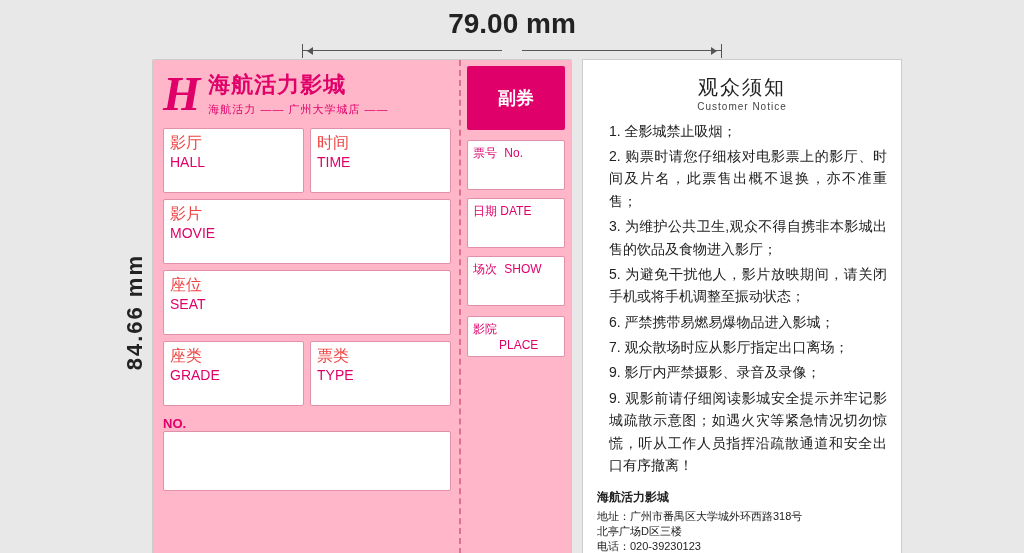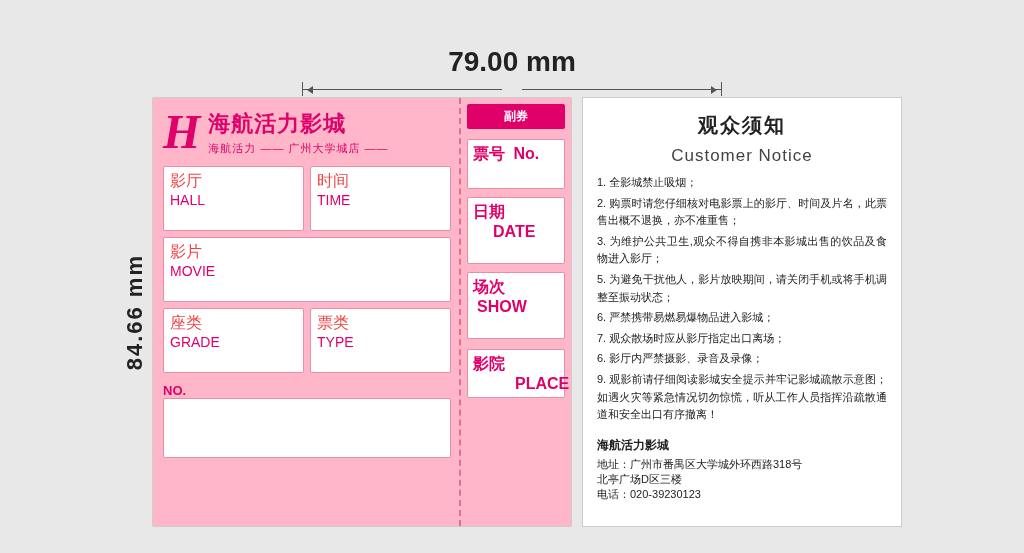--- a/index.html
+++ b/index.html
@@ -133,38 +133,38 @@
       border: 1px solid #e090a8;
       border-radius: 2px;
       padding: 4px 6px;
       min-height: 60px;
       flex: 1;
     }
     .stub-badge {
       background: #e0006a;
       color: white;
       text-align: center;
-      font-size: 12px;
-      font-weight: bold;
-      padding: 4px 6px;
+      font-size: 18px;
+      font-weight: bold;
+      padding: 20px 6px;
       border-radius: 2px;
       margin-bottom: 4px;
     }
     .stub-field {
       background: white;
       border: 1px solid #e090a8;
       border-radius: 2px;
       padding: 4px 5px;
       min-height: 50px;
       margin-bottom: 2px;
     }
     .stub-field-label-cn {
-      font-size: 16px;
-      color: #e0006a;
-      font-weight: bold;
+      font-size: 12px;
+      color: #e0006a;
+      font-weight: normal;
     }
     .stub-place {
       background: white;
       border: 1px solid #e090a8;
       border-radius: 2px;
       padding: 4px 5px;
       min-height: 30px;
       margin-top: 2px;
     }
     .notice-section {
@@ -172,38 +172,38 @@
       border: 1px solid #ccc;
       width: 320px;
       min-height: 430px;
       padding: 14px 14px 10px 14px;
       display: flex;
       flex-direction: column;
       margin-left: 10px;
     }
     .notice-title-cn {
       font-size: 20px;
-      font-weight: bold;
+      font-weight: normal;
       color: #222;
       text-align: center;
       letter-spacing: 2px;
     }
     .notice-title-en {
-      font-size: 17px;
+      font-size: 10px;
       color: #444;
       text-align: center;
       margin-bottom: 8px;
       letter-spacing: 1px;
-      margin-top: 7px;
     }
     .notice-list {
-      font-size: 11px;
+      font-size: 14px;
       color: #222;
       line-height: 1.6;
       list-style: none;
+      margin-left: 12px;
     }
     .notice-list li {
       margin-bottom: 3px;
       text-align: justify;
     }
     .notice-footer {
       margin-top: 10px;
       font-size: 11px;
       color: #222;
     }
@@ -316,20 +316,27 @@
         </div>
 
         <div class="field-row">
           <div class="field-box">
             <div class="field-label-cn">影片</div>
             <div class="field-label-en">MOVIE</div>
             <div class="field-value"></div>
           </div>
         </div>
 
+        <div class="field-row">
+          <div class="field-box">
+            <div class="field-label-cn">座位</div>
+            <div class="field-label-en">SEAT</div>
+            <div class="field-value"></div>
+          </div>
+        </div>
 
         <div class="field-row">
           <div class="field-box">
             <div class="field-label-cn">座类</div>
             <div class="field-label-en">GRADE</div>
             <div class="field-value"></div>
           </div>
           <div class="field-box">
             <div class="field-label-cn">票类</div>
             <div class="field-label-en">TYPE</div>
@@ -351,54 +358,54 @@
           <div class="stub-field-label-cn">
             <span>票号</span>
             <span style="margin-left:4px;">No.</span>
           </div>
           <div class="field-value"></div>
         </div>
 
         <div class="stub-field">
           <div class="stub-field-label-cn">
             <span>日期</span>
-            <span style="margin-left:20px;">DATE</span>
+            <span style="margin-left:0;">DATE</span>
           </div>
           <div class="field-value"></div>
         </div>
 
 
         <div class="stub-field">
           <div class="stub-field-label-cn">
             <span>场次</span>
             <span style="margin-left:4px;">SHOW</span>
           </div>
           <div class="field-value"></div>
         </div>
 
         <div class="stub-place">
           <div class="stub-field-label-cn">
             <span>影院</span>
-            <span style="margin-left:20px;padding-left:22px;">PLACE</span>
+            <span style="margin-left:4px;padding-left:22px;">PLACE</span>
           </div>
         </div>
       </div>
     </div>
 
     <div class="notice-section">
       <div class="notice-title-cn">观众须知</div>
       <div class="notice-title-en">Customer Notice</div>
       <ol class="notice-list">
         <li>1. 全影城禁止吸烟；</li>
         <li>2. 购票时请您仔细核对电影票上的影厅、时间及片名，此票售出概不退换，亦不准重售；</li>
         <li>3. 为维护公共卫生,观众不得自携非本影城出售的饮品及食物进入影厅；</li>
         <li>5. 为避免干扰他人，影片放映期间，请关闭手机或将手机调整至振动状态；</li>
         <li>6. 严禁携带易燃易爆物品进入影城；</li>
         <li>7. 观众散场时应从影厅指定出口离场；</li>
-        <li>6. 影厅内严禁摄影、录音及录像；</li>
+        <li>9. 影厅内严禁摄影、录音及录像；</li>
         <li>9. 观影前请仔细阅读影城安全提示并牢记影城疏散示意图；如遇火灾等紧急情况切勿惊慌，听从工作人员指挥沿疏散通道和安全出口有序撤离！</li>
       </ol>
       <div class="notice-footer">
         <div class="cinema-footer-name">海航活力影城</div>
         <div>地址：广州市番禺区大学城外环西路318号</div>
         <div>北亭广场D区三楼</div>
         <div>电话：020-39230123</div>
       </div>
     </div>
   </div>

